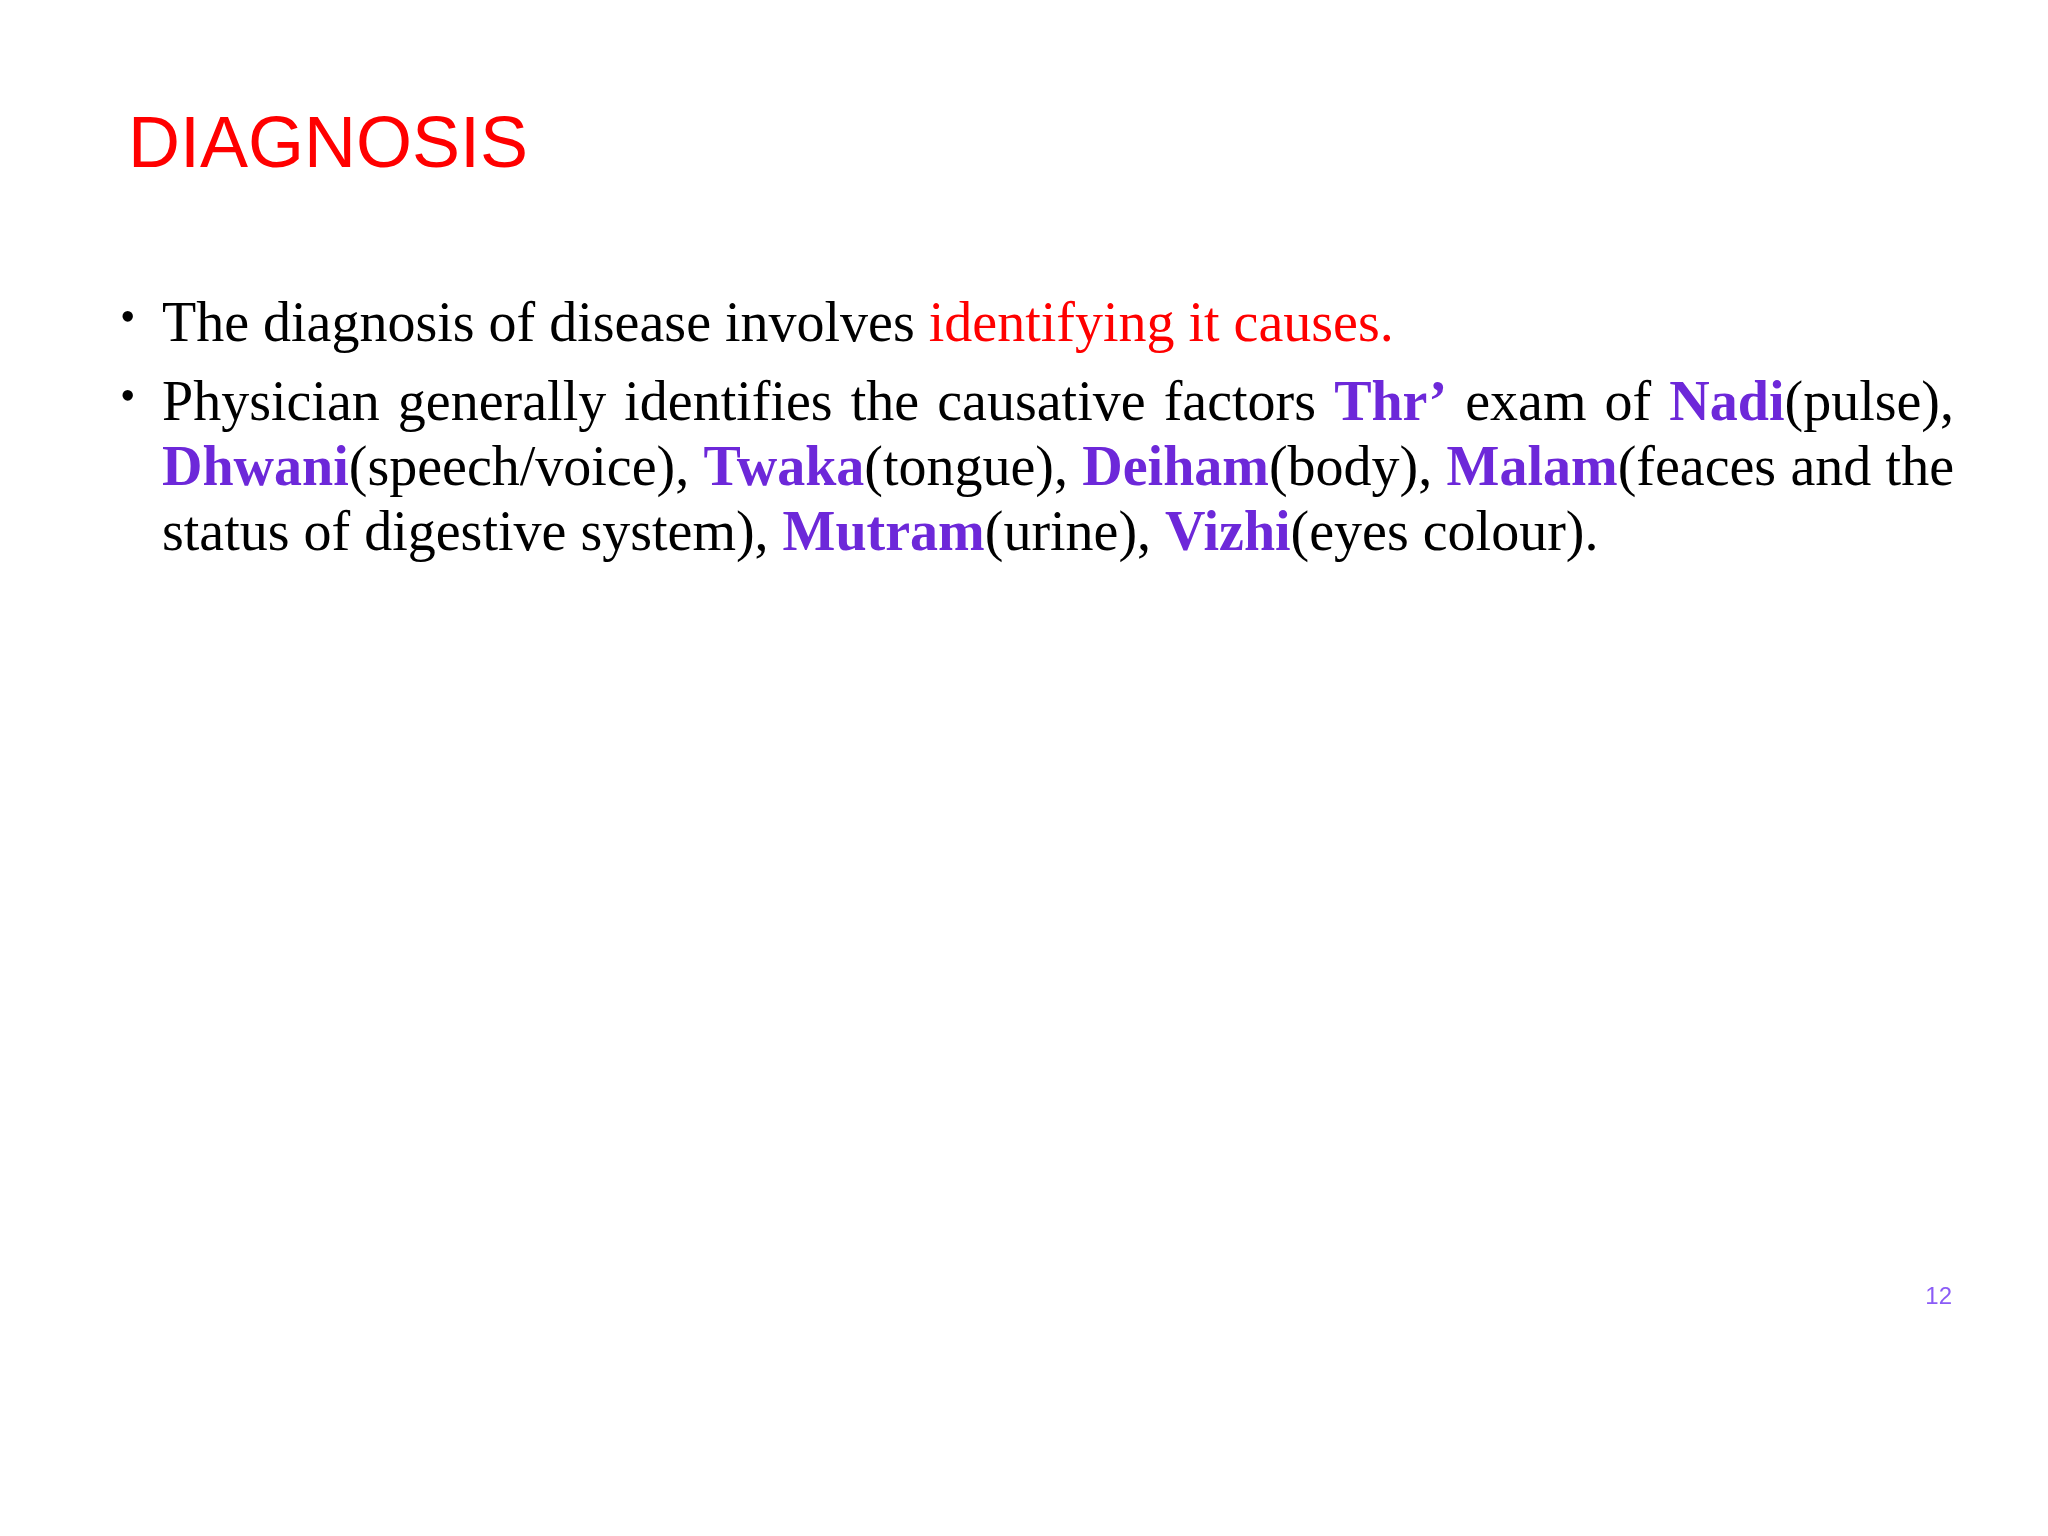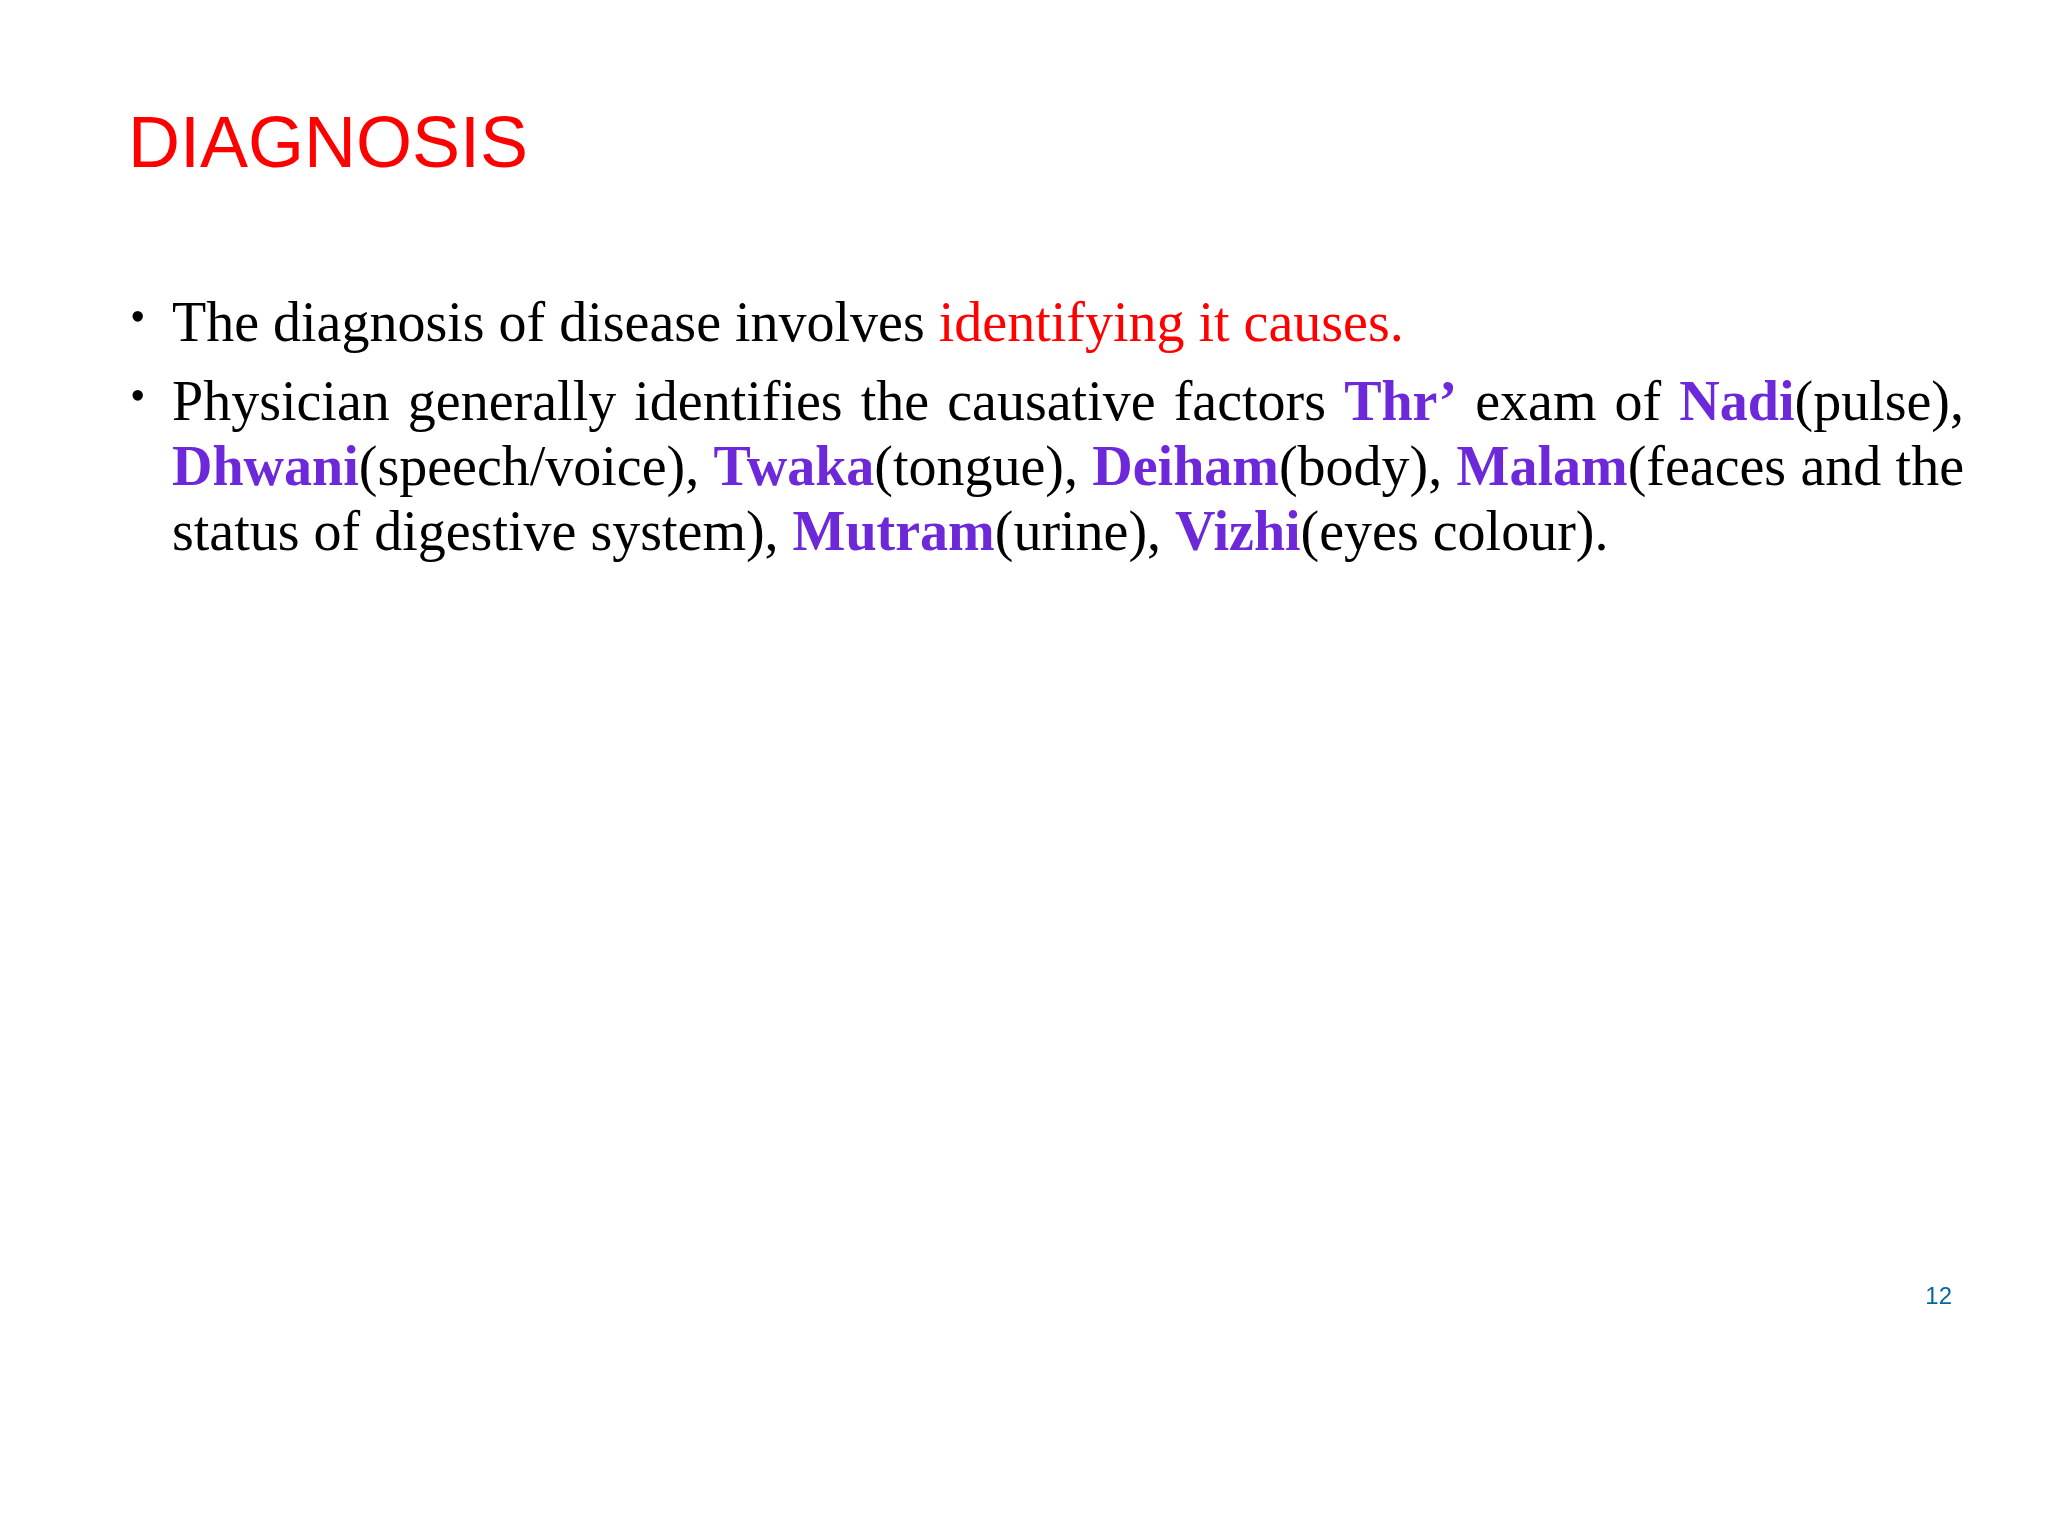--- a/index.html
+++ b/index.html
@@ -26,21 +26,21 @@
     top: 105px;
     font-family: "Liberation Sans", sans-serif;
     font-size: 72px;
     font-weight: normal;
     color: #FF0000;
     letter-spacing: 0px;
     line-height: 1.05;
   }
   .body-block {
     position: absolute;
-    left: 124px;
+    left: 114px;
     top: 290px;
     width: 1840px;
   }
   .bullet {
     position: relative;
     display: block;
     padding-left: 48px;
     margin-bottom: 14px;
     font-size: 56px;
     line-height: 1.16;
@@ -59,21 +59,21 @@
   }
   .red { color: #FF0000; }
   .redbold { color: #6d28d9; font-weight: bold; }
   .black { color: #000000; }
   .page-number {
     position: absolute;
     right: 96px;
     bottom: 36px;
     font-family: "Liberation Sans", sans-serif;
     font-size: 24px;
-    color: #0369a1;
+    color: #8b5cf6;
   }
 </style>
 </head>
 <body>
 
 <div class="slide">
 
   <div class="slide-title">DIAGNOSIS</div>
 
   <div class="body-block">

